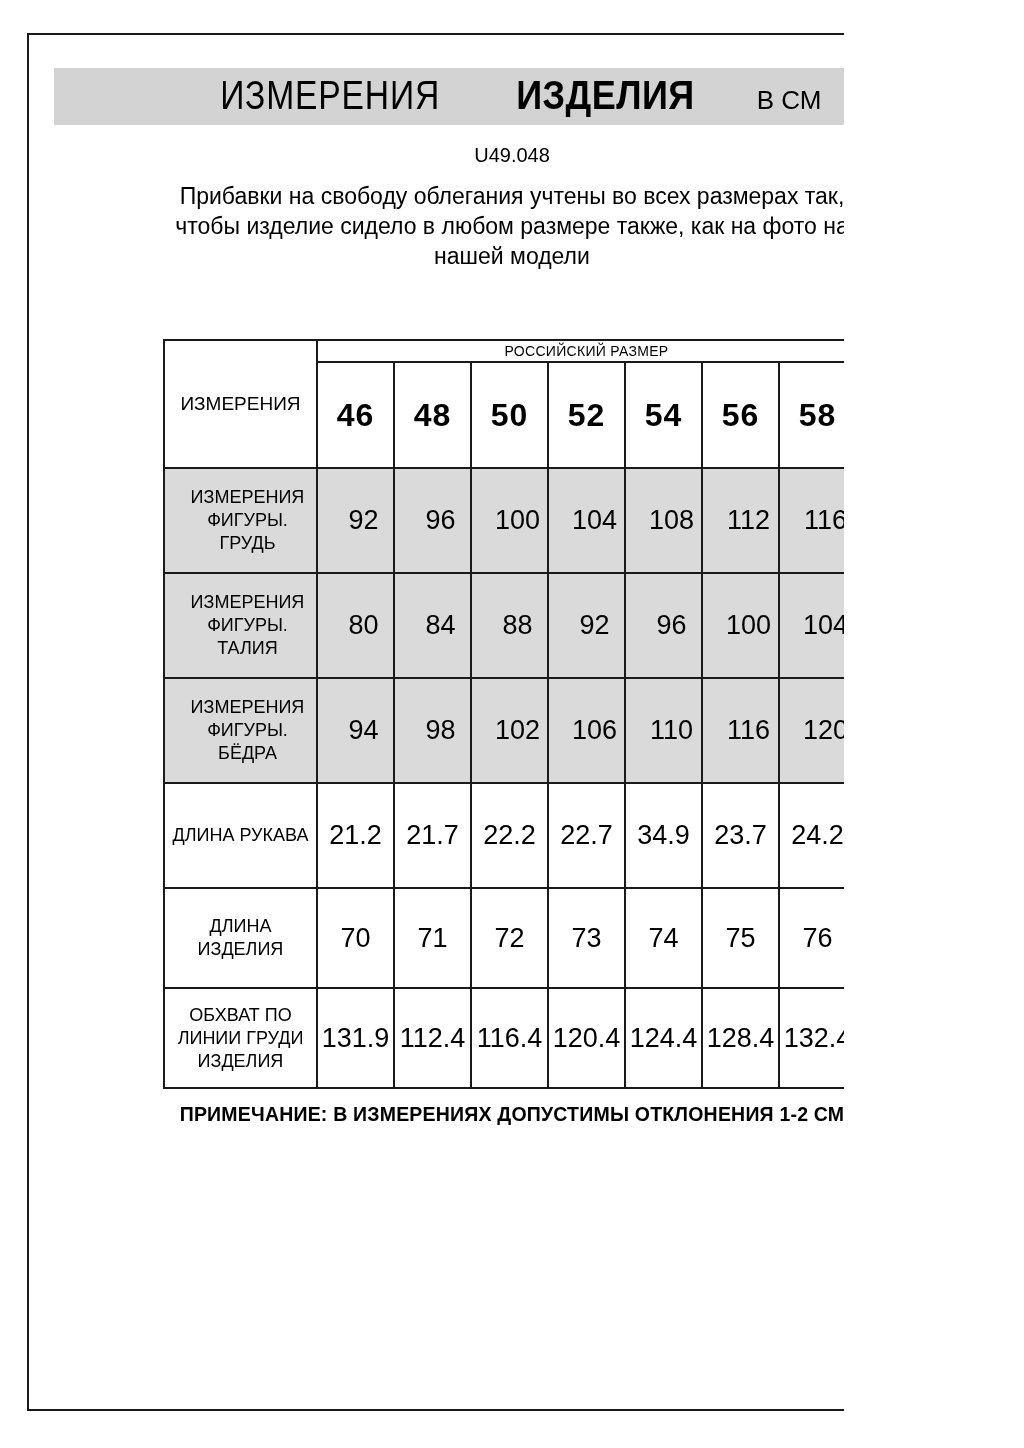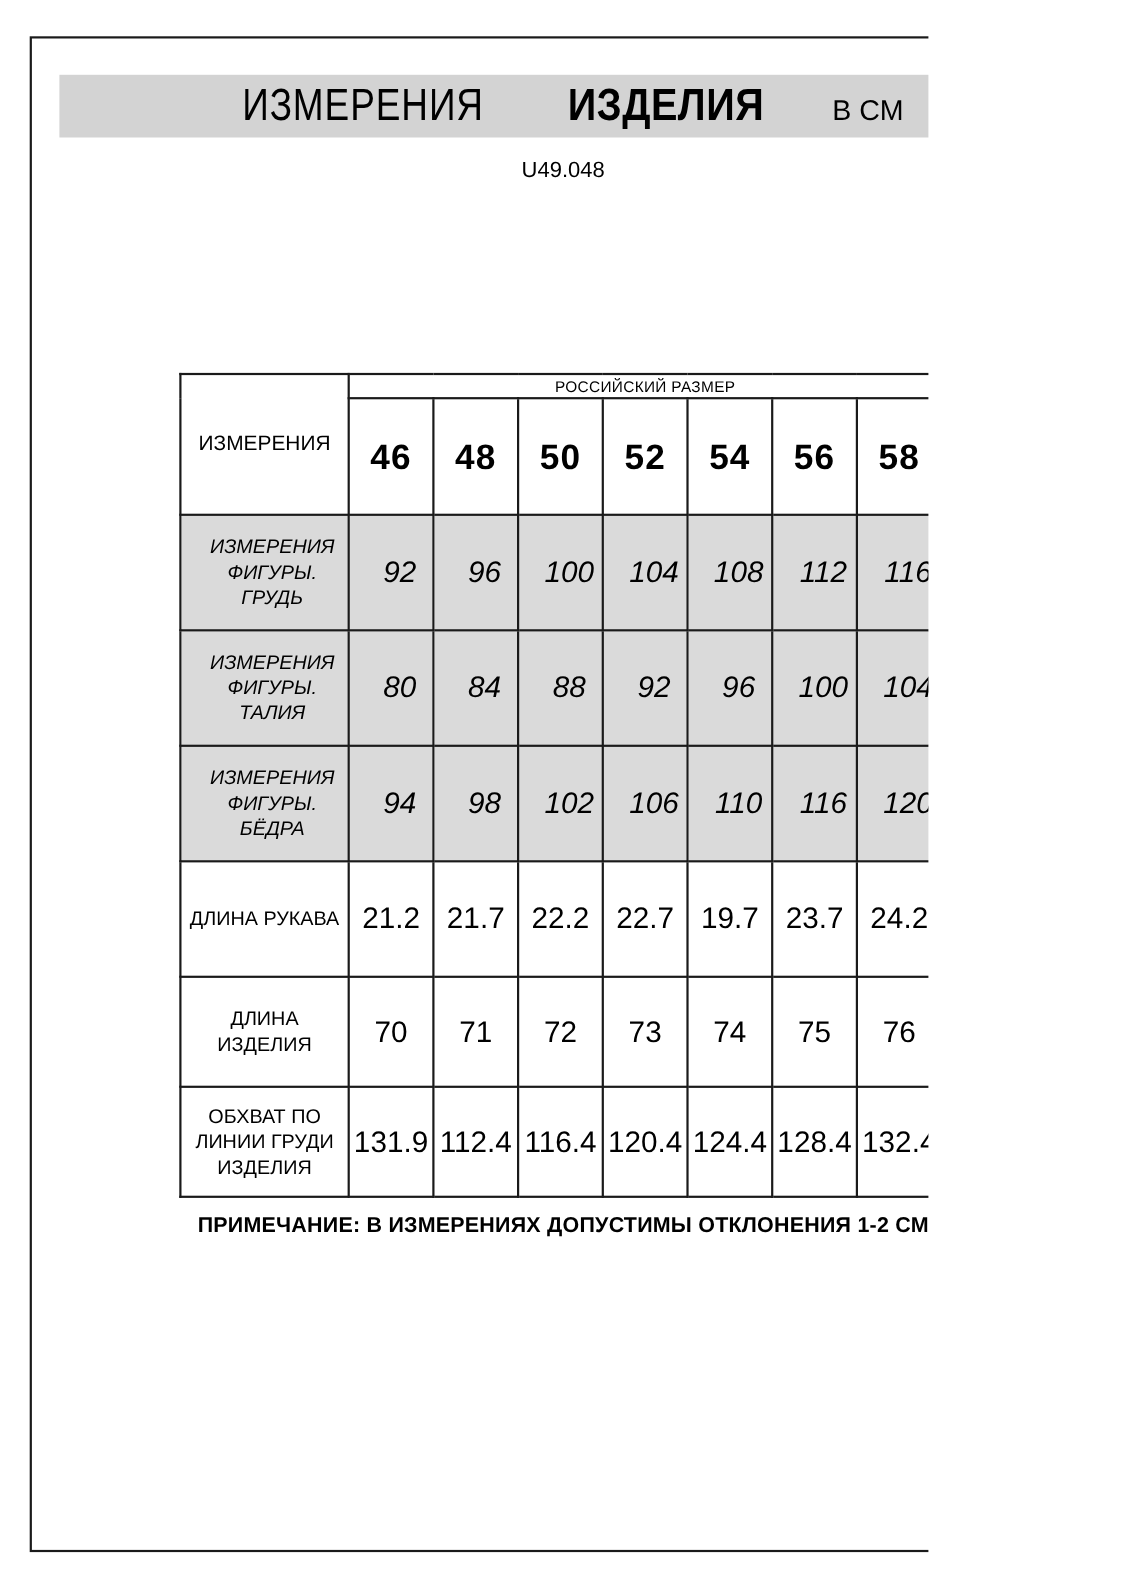--- a/index.html
+++ b/index.html
@@ -102,21 +102,20 @@
   tbody tr { height: 105px; }
   tbody tr:nth-child(5), tbody tr:nth-child(6) { height: 100px; margin-left: 27px; }
   .row-label {
     font-size: 18px;
     line-height: 23px;
     padding: 2px;
   }
   .value-cell { font-size: 27px; }
   tr.shaded th, tr.shaded td {
     background: var(--shade-bg);
-    font-style: italic;
     padding-left: 16px;
   }
   .note {
     position: absolute;
     left: 0; top: 1103px;
     width: 1024px;
     text-align: center;
     font-size: 19.5px;
     font-weight: 700;
     letter-spacing: 0.2px;
@@ -128,20 +127,25 @@
 <div class="page">
 
   <div class="frame"></div>
 
   <div class="titlebar">
     <span class="title-word-1">ИЗМЕРЕНИЯ</span><span class="title-word-2">ИЗДЕЛИЯ</span><span class="title-unit">В СМ</span>
   </div>
 
   <div class="product-code">U49.048</div>
 
+  <div class="description">
+    <div>Прибавки на свободу облегания учтены во всех размерах так,</div>
+    <div>чтобы изделие сидело в любом размере также, как на фото на</div>
+    <div>нашей модели</div>
+  </div>
 
   <table class="size-table">
     <colgroup>
       <col style="width:153px">
       <col style="width:77px">
         <col style="width:77px">
         <col style="width:77px">
       <col style="width:77px">
         <col style="width:77px">
         <col style="width:77px">
@@ -192,21 +196,21 @@
           <td class="value-cell">110</td>
           <td class="value-cell">116</td>
           <td class="value-cell">120</td>
         </tr>
         <tr>
           <th class="row-label">ДЛИНА РУКАВА</th>
           <td class="value-cell">21.2</td>
           <td class="value-cell">21.7</td>
           <td class="value-cell">22.2</td>
           <td class="value-cell">22.7</td>
-          <td class="value-cell">19.7</td>
+          <td class="value-cell">34.9</td>
           <td class="value-cell">23.7</td>
           <td class="value-cell">24.2</td>
         </tr>
         <tr>
           <th class="row-label">ДЛИНА ИЗДЕЛИЯ</th>
           <td class="value-cell">70</td>
           <td class="value-cell">71</td>
           <td class="value-cell">72</td>
           <td class="value-cell">73</td>
           <td class="value-cell">74</td>

